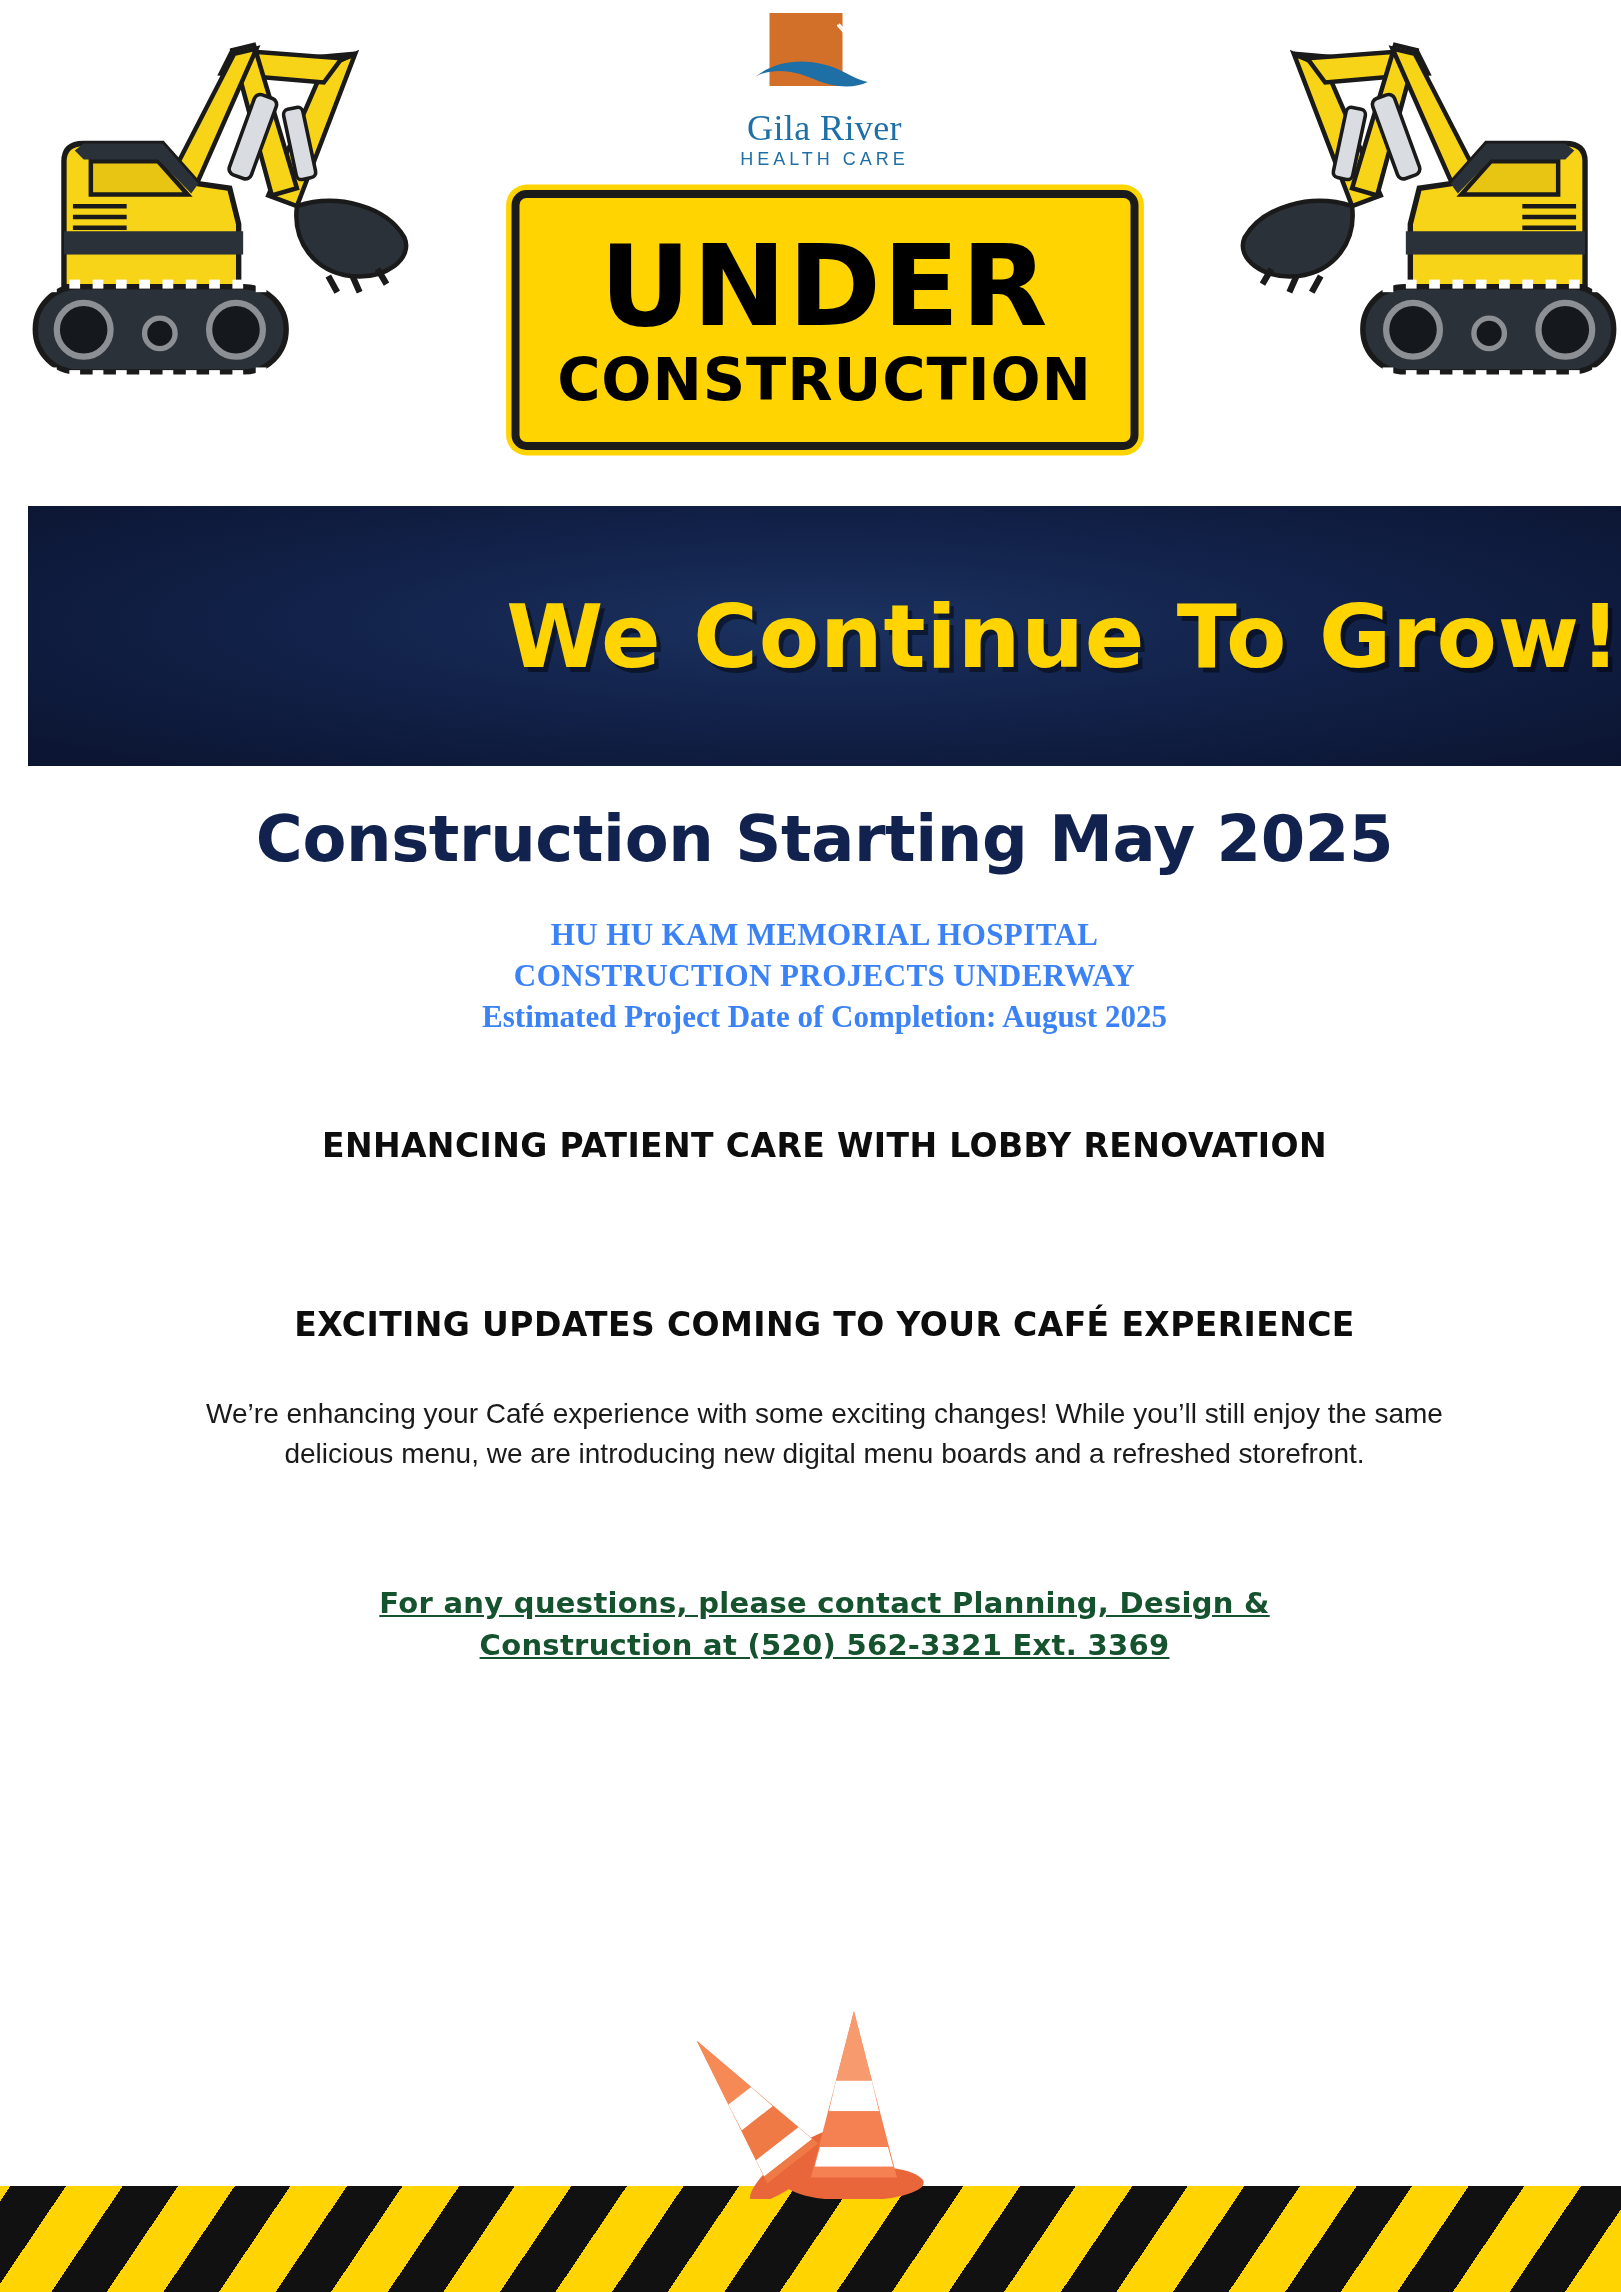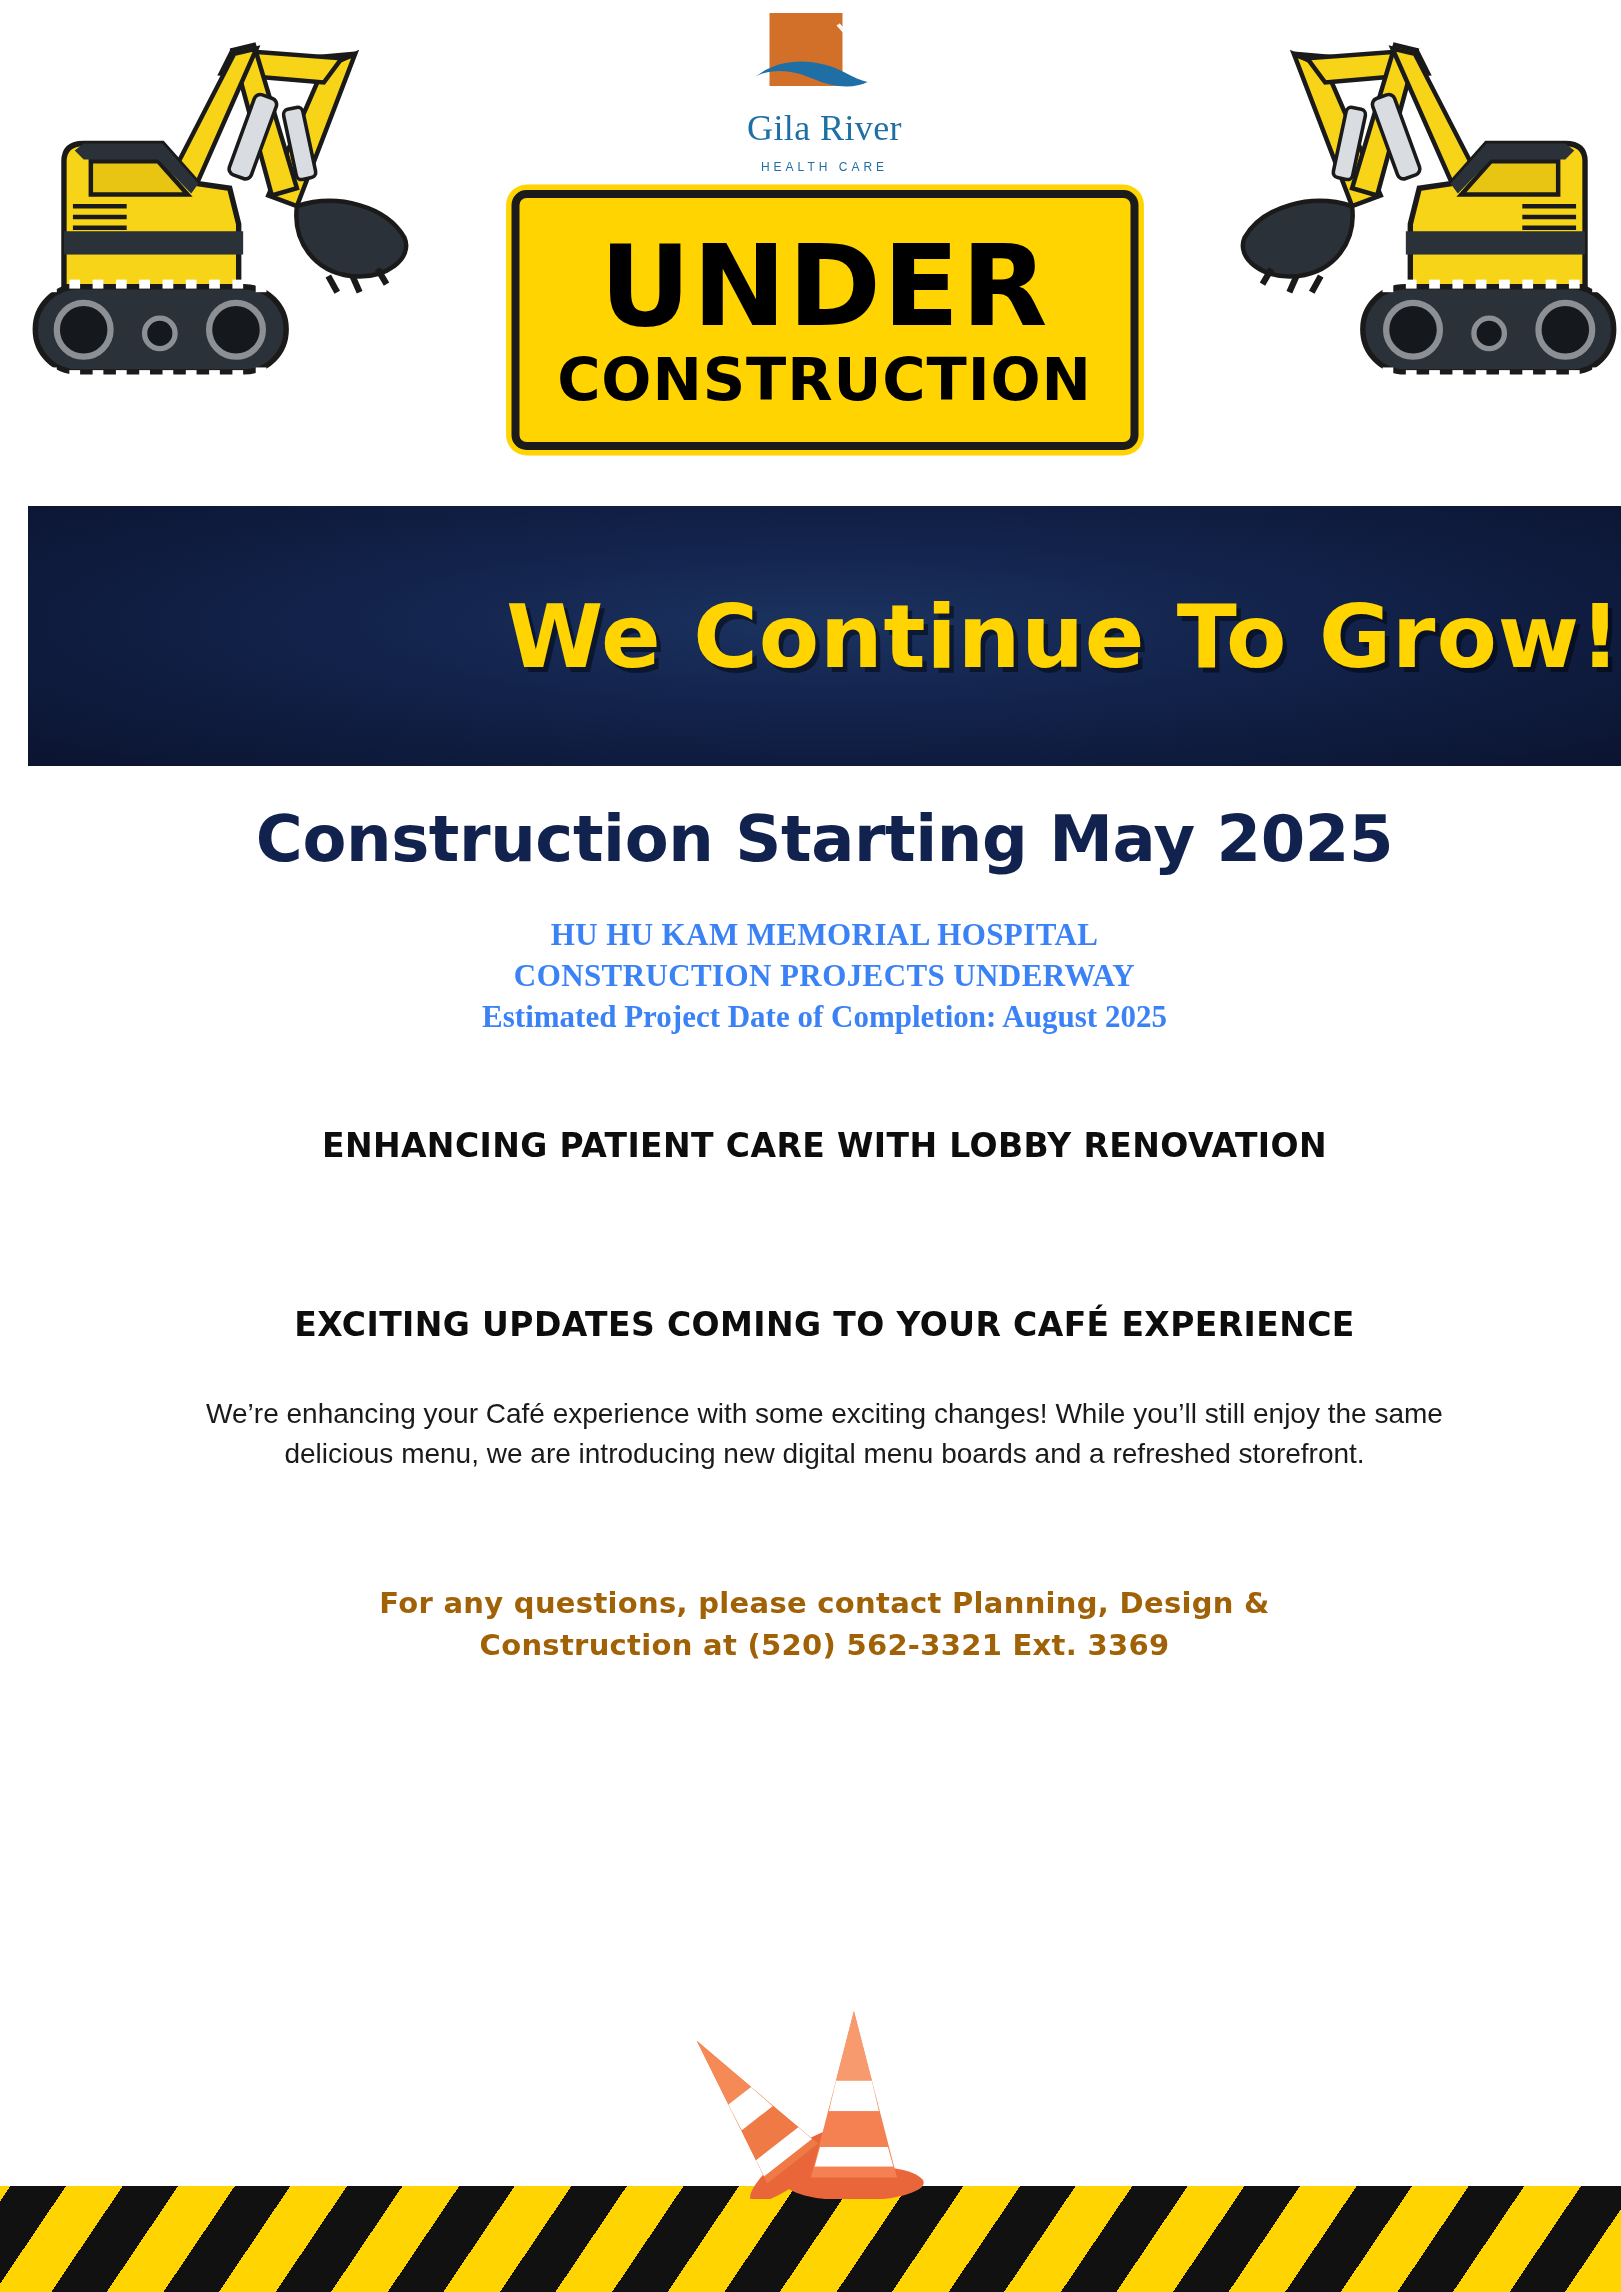--- a/index.html
+++ b/index.html
@@ -67,24 +67,24 @@
   }
   .logo-name {
     font-family: "Liberation Serif", serif;
     font-size: 36px;
     color: #1d6fa5;
     letter-spacing: 0.4px;
     line-height: 1;
   }
   .logo-sub {
     font-family: "Liberation Sans", sans-serif;
-    font-size: 12px;
+    font-size: 18px;
     color: #1d6fa5;
     letter-spacing: 4px;
-    margin-top: 14px;
+    margin-top: 3px;
   }
 
   
   .sign {
     position: absolute;
     left: 50%;
     transform: translateX(-50%);
     top: 190px;
     width: 627px;
     height: 260px;
@@ -181,23 +181,24 @@
     font-family: "DejaVu Sans", sans-serif;
     font-weight: 700;
     font-size: 33px;
     letter-spacing: 0.4px;
     color: #0d0d0d;
   }
   .contact {
     font-family: "DejaVu Sans", sans-serif;
     font-weight: 700;
     font-size: 29px;
-    color: #a16207;
+    color: #14532d;
     line-height: 1.45;
     letter-spacing: 0.3px;
+    text-decoration: underline;
   }
 
   
   .cones {
     position: absolute;
     left: 50%;
     transform: translateX(-50%);
     bottom: 94px;
     width: 322px;
     height: 215px;

